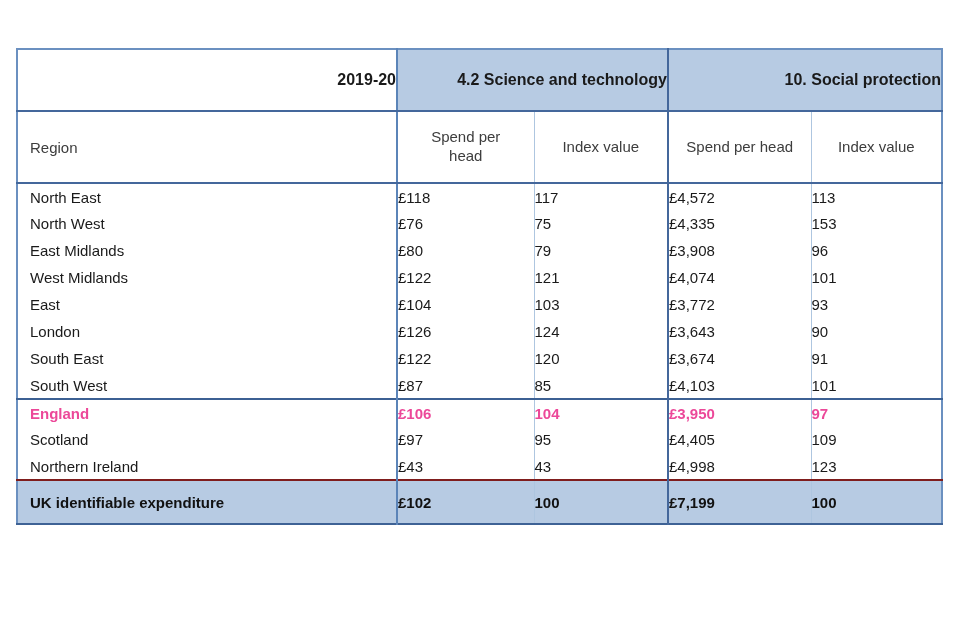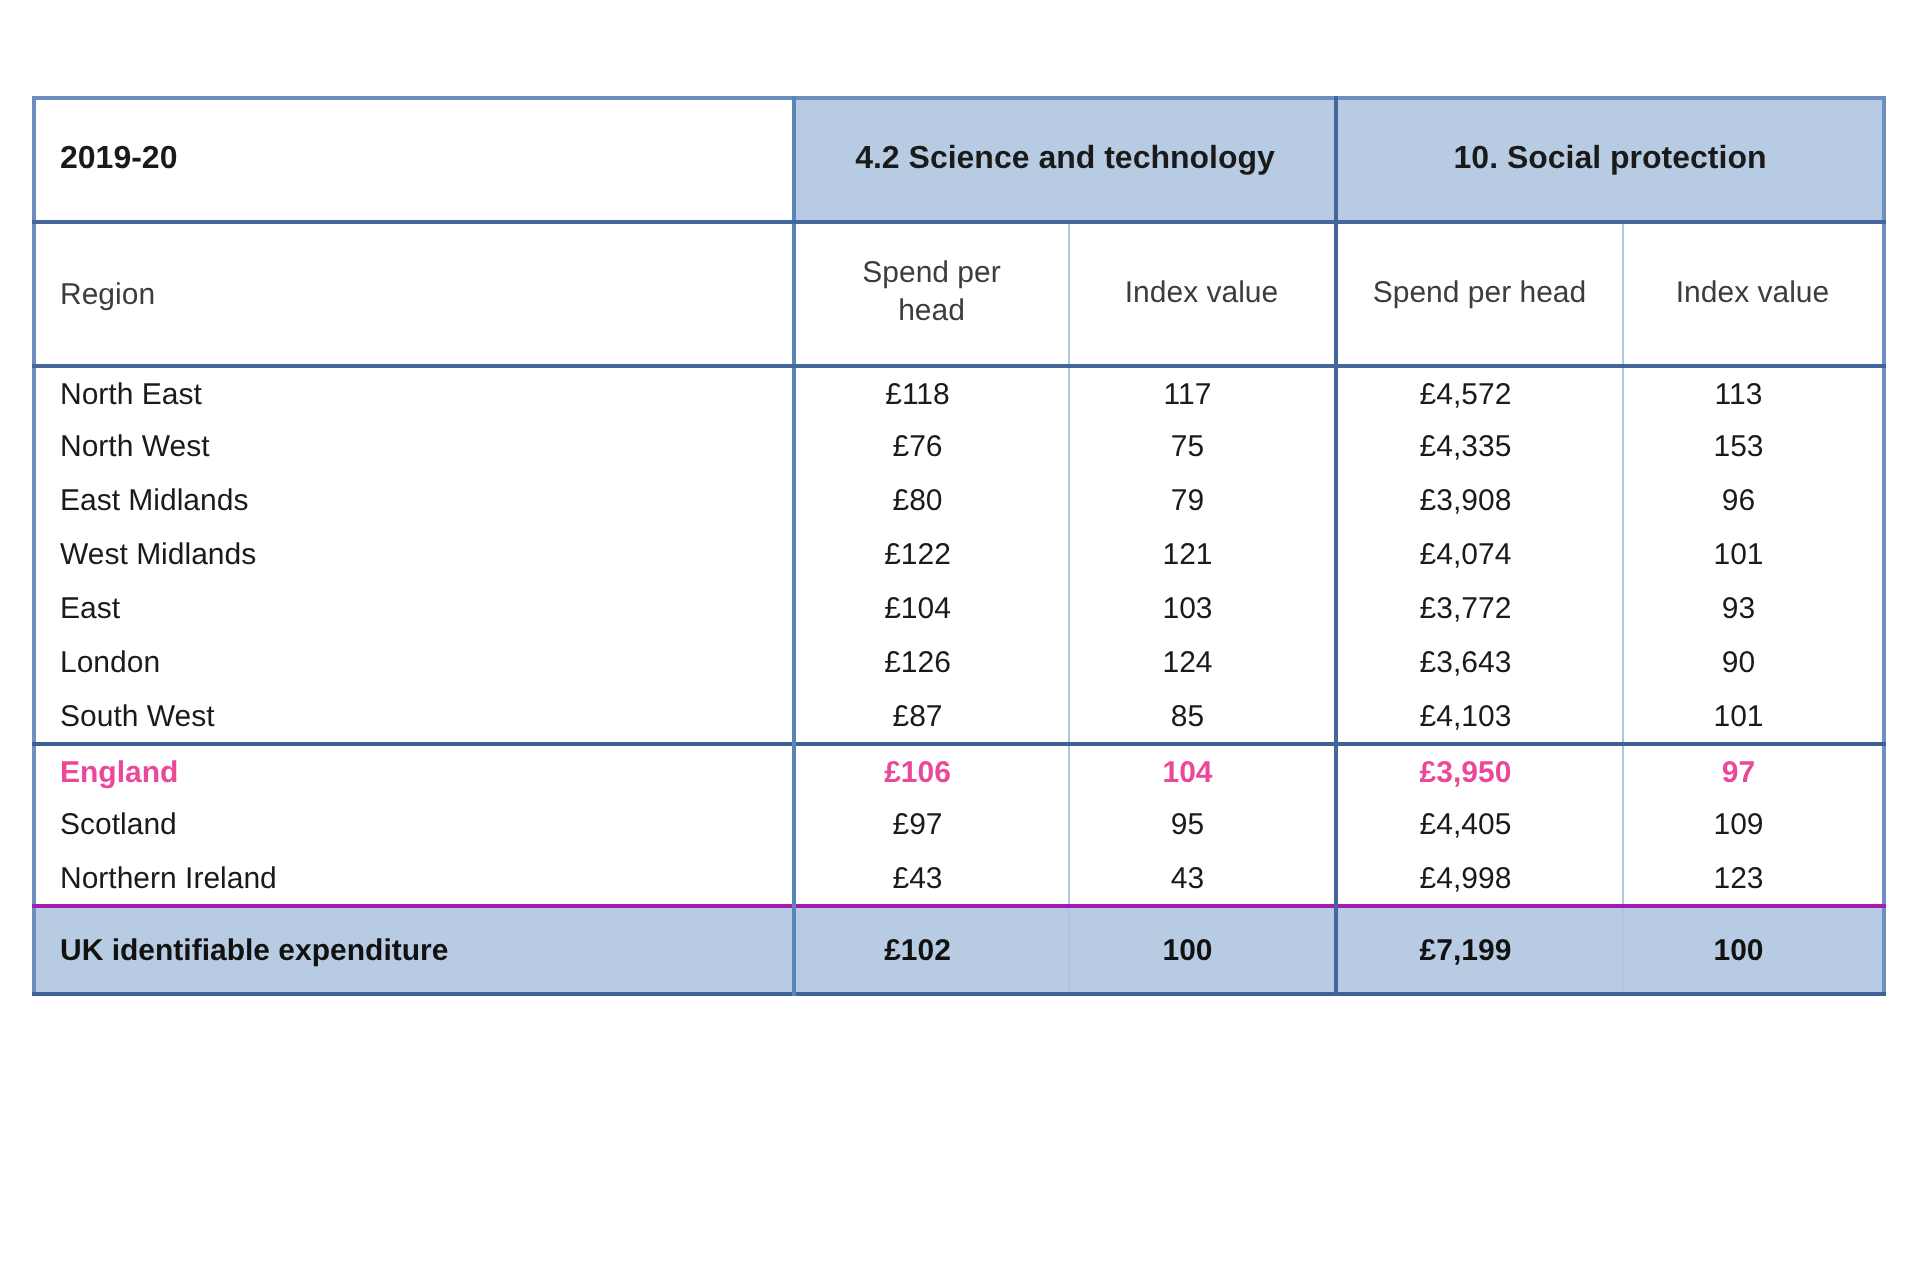--- a/index.html
+++ b/index.html
@@ -41,20 +41,21 @@
   .c4 { border-right: 1px solid #aec6e0; }
 
   
   tr.band-row { height: 62px; }
   tr.band-row th {
     border-bottom: 2px solid #44679b;
     font-size: 16px;
     font-weight: bold;
     color: #1a1a1a;
     vertical-align: middle;
+    text-align: right;
   }
   th.year-cell {
     background: #ffffff;
     text-align: left;
     padding-left: 12px;
     color: #20509b;
     font-size: 16px;
   }
   th.band-cell {
     background: #b7cbe3;
@@ -83,32 +84,32 @@
 
   
   tbody tr { height: 27px; }
   tbody td {
     font-size: 15px;
     vertical-align: middle;
     color: #1a1a1a;
     background: #ffffff;
   }
   td.c1 { text-align: left; padding-left: 12px; }
-  td.num { text-align: center; padding-right: 14px; }
+  td.num { text-align: left; padding-right: 14px; }
 
   tr.r-england td {
     border-top: 2px solid #3c6093;
     font-weight: bold;
     color: #ec4899;
   }
   tr.r-uk {
     height: 44px;
   }
   tr.r-uk td {
-    border-top: 2px solid #a21caf;
+    border-top: 2px solid #7f1d1d;
     background: #b7cbe3;
     font-weight: bold;
     color: #111111;
   }
 </style>
 </head>
 <body>
 
 <div class="page">
   <table class="spend-table">
@@ -170,20 +171,27 @@
         <td class="num">93</td>
       </tr>
       <tr class="r-data">
         <td class="c1">London</td>
         <td class="c2 num">£126</td>
         <td class="c3 num">124</td>
         <td class="c4 num">£3,643</td>
         <td class="num">90</td>
       </tr>
       <tr class="r-data">
+        <td class="c1">South East</td>
+        <td class="c2 num">£122</td>
+        <td class="c3 num">120</td>
+        <td class="c4 num">£3,674</td>
+        <td class="num">91</td>
+      </tr>
+      <tr class="r-data">
         <td class="c1">South West</td>
         <td class="c2 num">£87</td>
         <td class="c3 num">85</td>
         <td class="c4 num">£4,103</td>
         <td class="num">101</td>
       </tr>
       <tr class="r-england">
         <td class="c1">England</td>
         <td class="c2 num">£106</td>
         <td class="c3 num">104</td>

